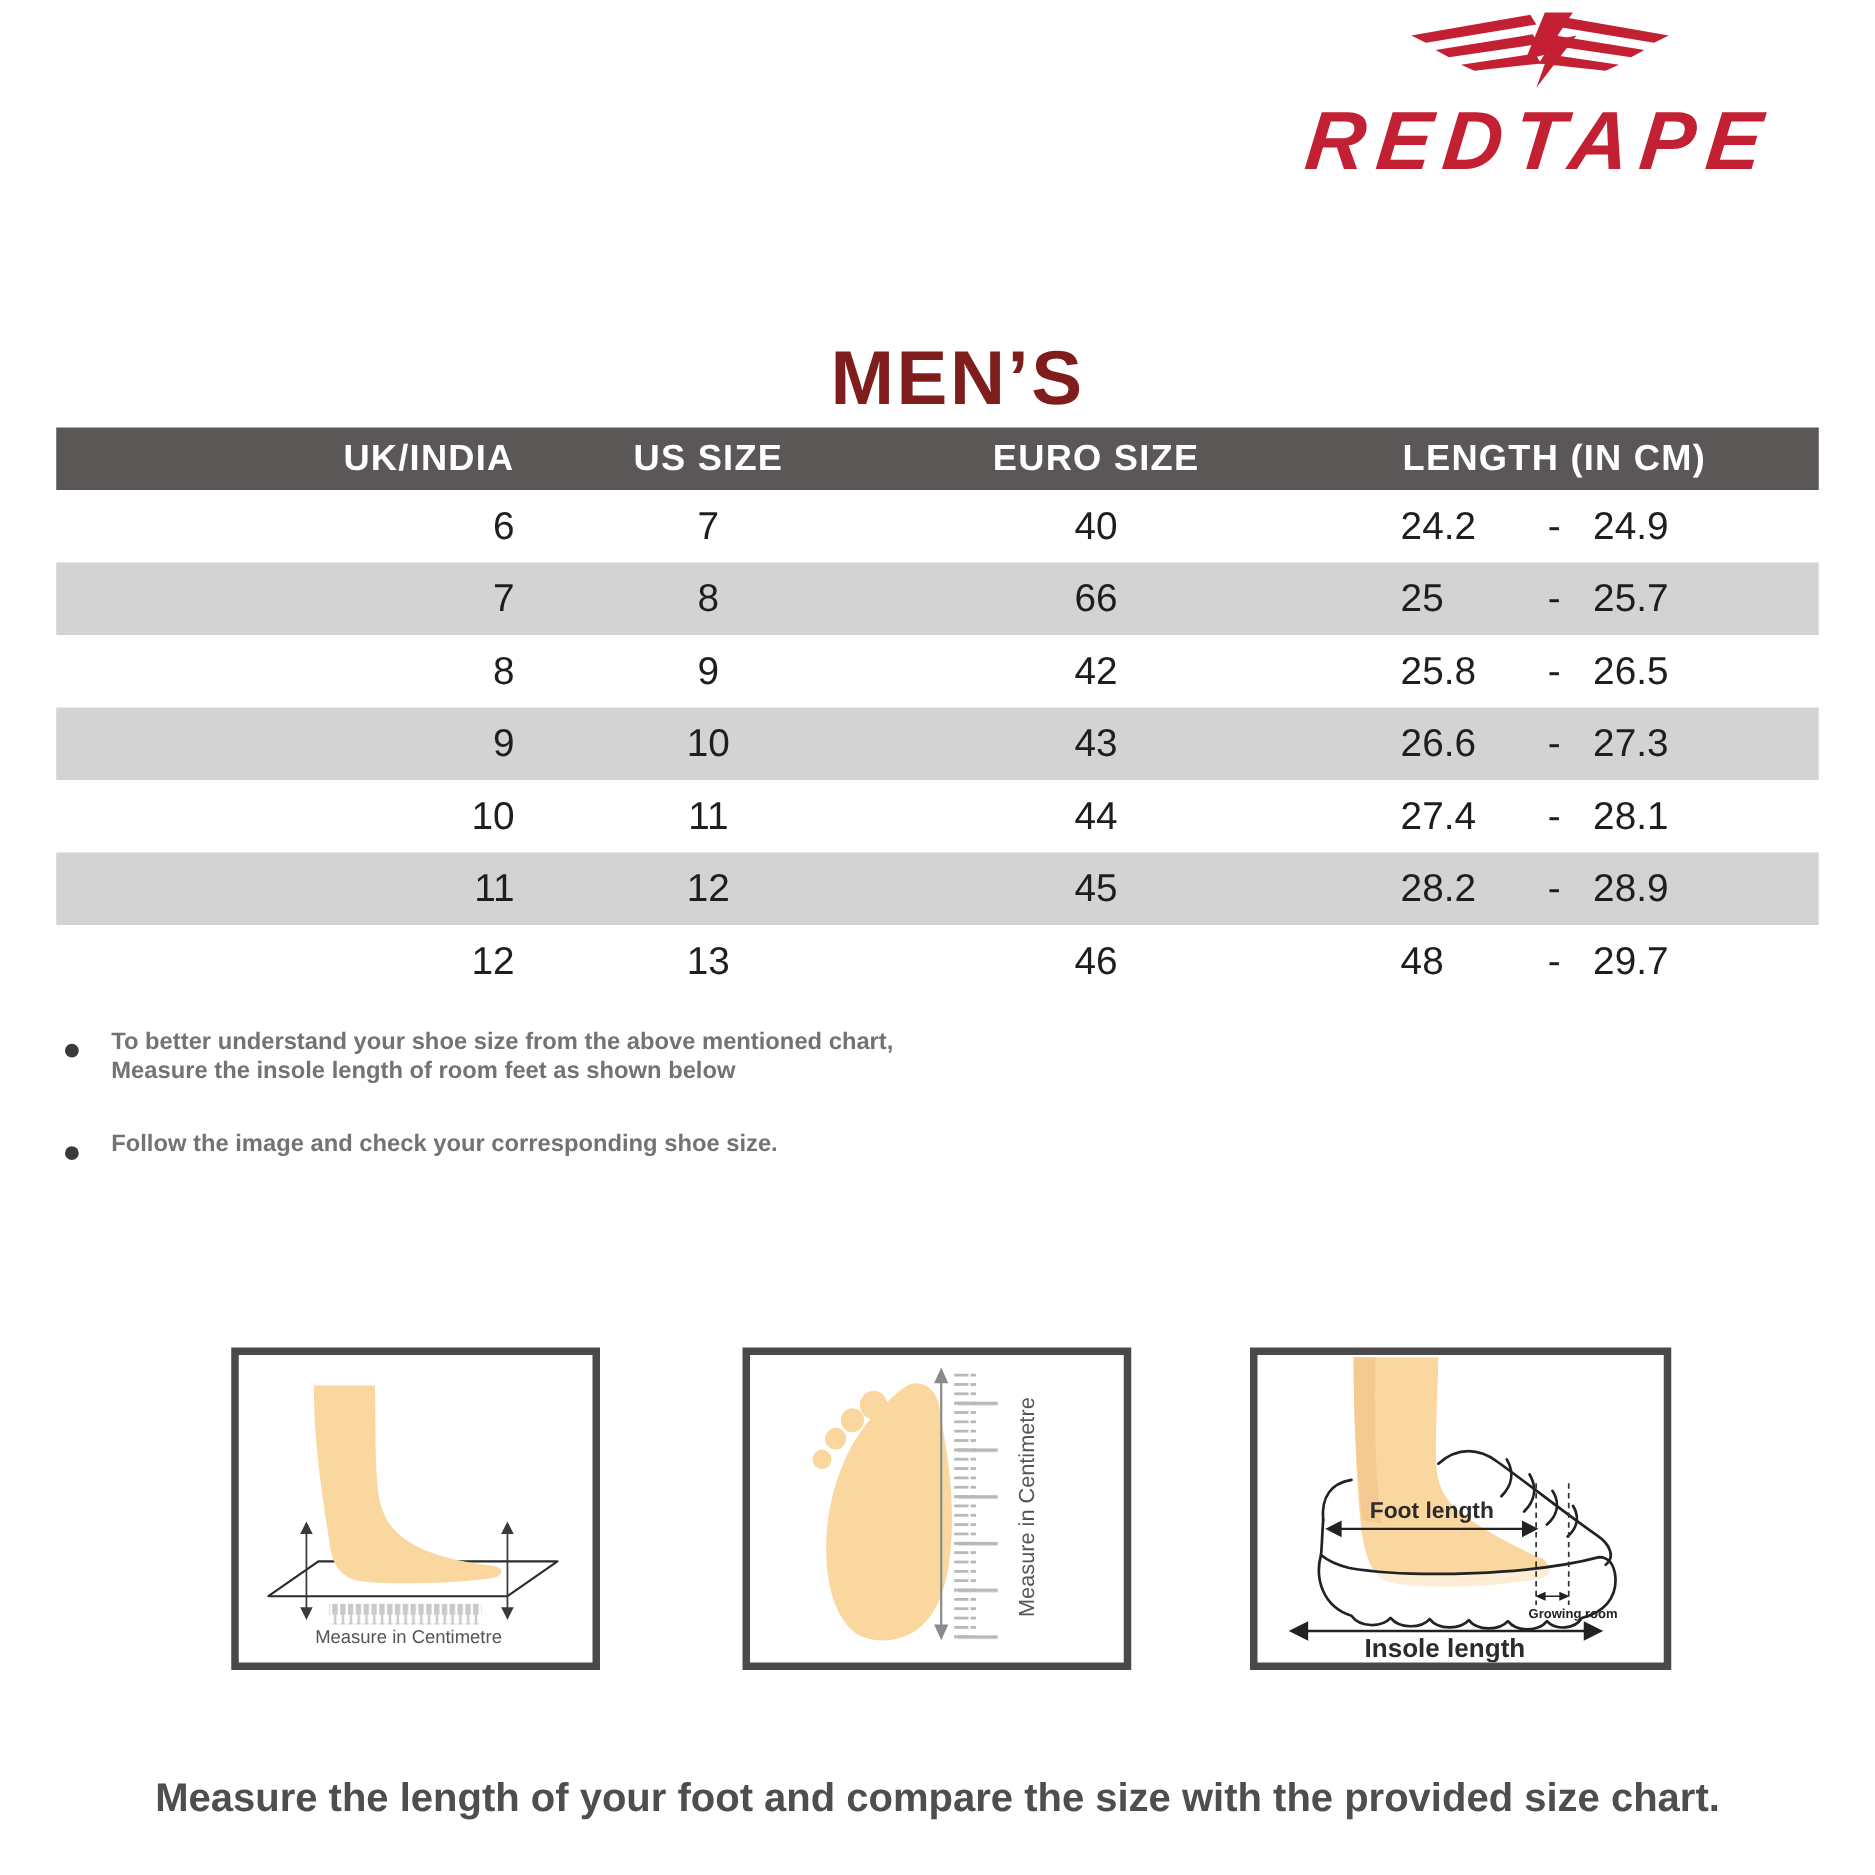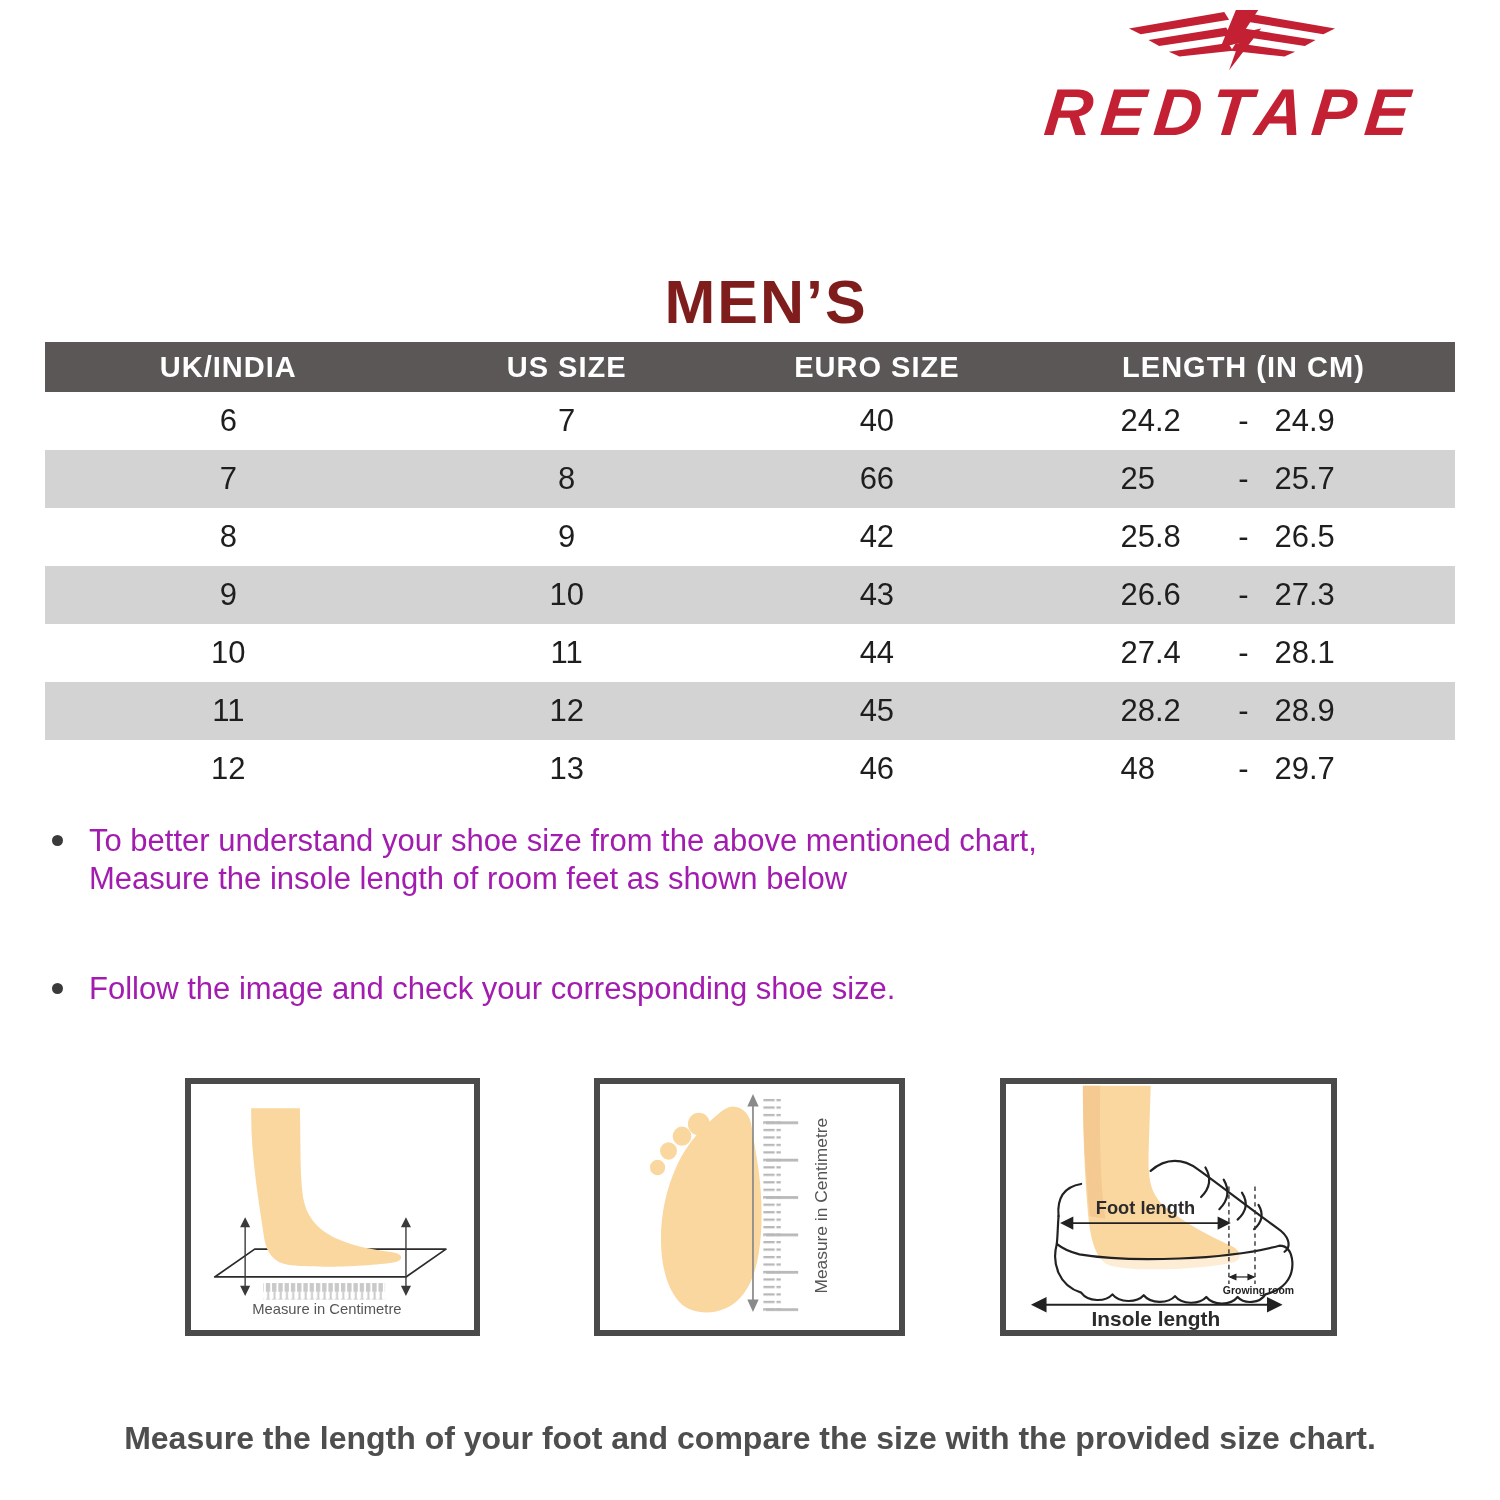--- a/index.html
+++ b/index.html
@@ -22,34 +22,34 @@
     font-size:61px; font-weight:800; letter-spacing:2px; color:#7f1d1d;margin-top:24px;
   }
   
   .size-table { position:absolute; left:45px; top:342px; width:1410px; }
   .thead {
     display:flex; height:50px; background:#5B5757; color:#fff;
     align-items:center; font-weight:700; font-size:29px; letter-spacing:1px;
   }
   .trow { display:flex; height:58px; align-items:center; font-size:31px; color:#1E1E1E; }
   .trow:nth-child(even) { background:#D3D3D3; }
-  .c1 { width:26%; text-align:center; }
+  .c1 { width:26%; text-align:right; }
   .c2 { width:22%; text-align:center; }
   .c3 { width:22%; text-align:center; }
   .c4 { width:30%; text-align:center; }
   .range { display:flex; justify-content:center; }
   .range .min { width:100px; text-align:left; padding-left:8px; }
   .range .sep { width:62px; text-align:center; }
   .range .max { width:100px; text-align:left; }
   
   .notes { position:absolute; left:52px; top:822px; width:1400px; list-style:none; }
   .notes li { display:flex; align-items:flex-start; }
-  .notes li + li { margin-top:72px; }
+  .notes li + li { margin-top:36px; }
   .dot { width:11px; height:11px; border-radius:50%; background:#3A3A3A; margin:13px 26px 0 0; flex:0 0 11px; }
-  .note-text { font-size:31px; font-weight:400; color:#a21caf; line-height:1.22; }
+  .note-text { font-size:19px; font-weight:700; color:#737373; line-height:1.22; }
   
   .figbox {
     position:absolute; top:1078px; height:258px; background:#fff;
     border:6px solid #4A4A4A;
   }
   .fig1 { left:185px; width:295px; }
   .fig2 { left:594px; width:311px; }
   .fig3 { left:1000px; width:337px; }
   .figbox svg { display:block; width:100%; height:100%; }
   svg text { font-family:"Liberation Sans", sans-serif; }

